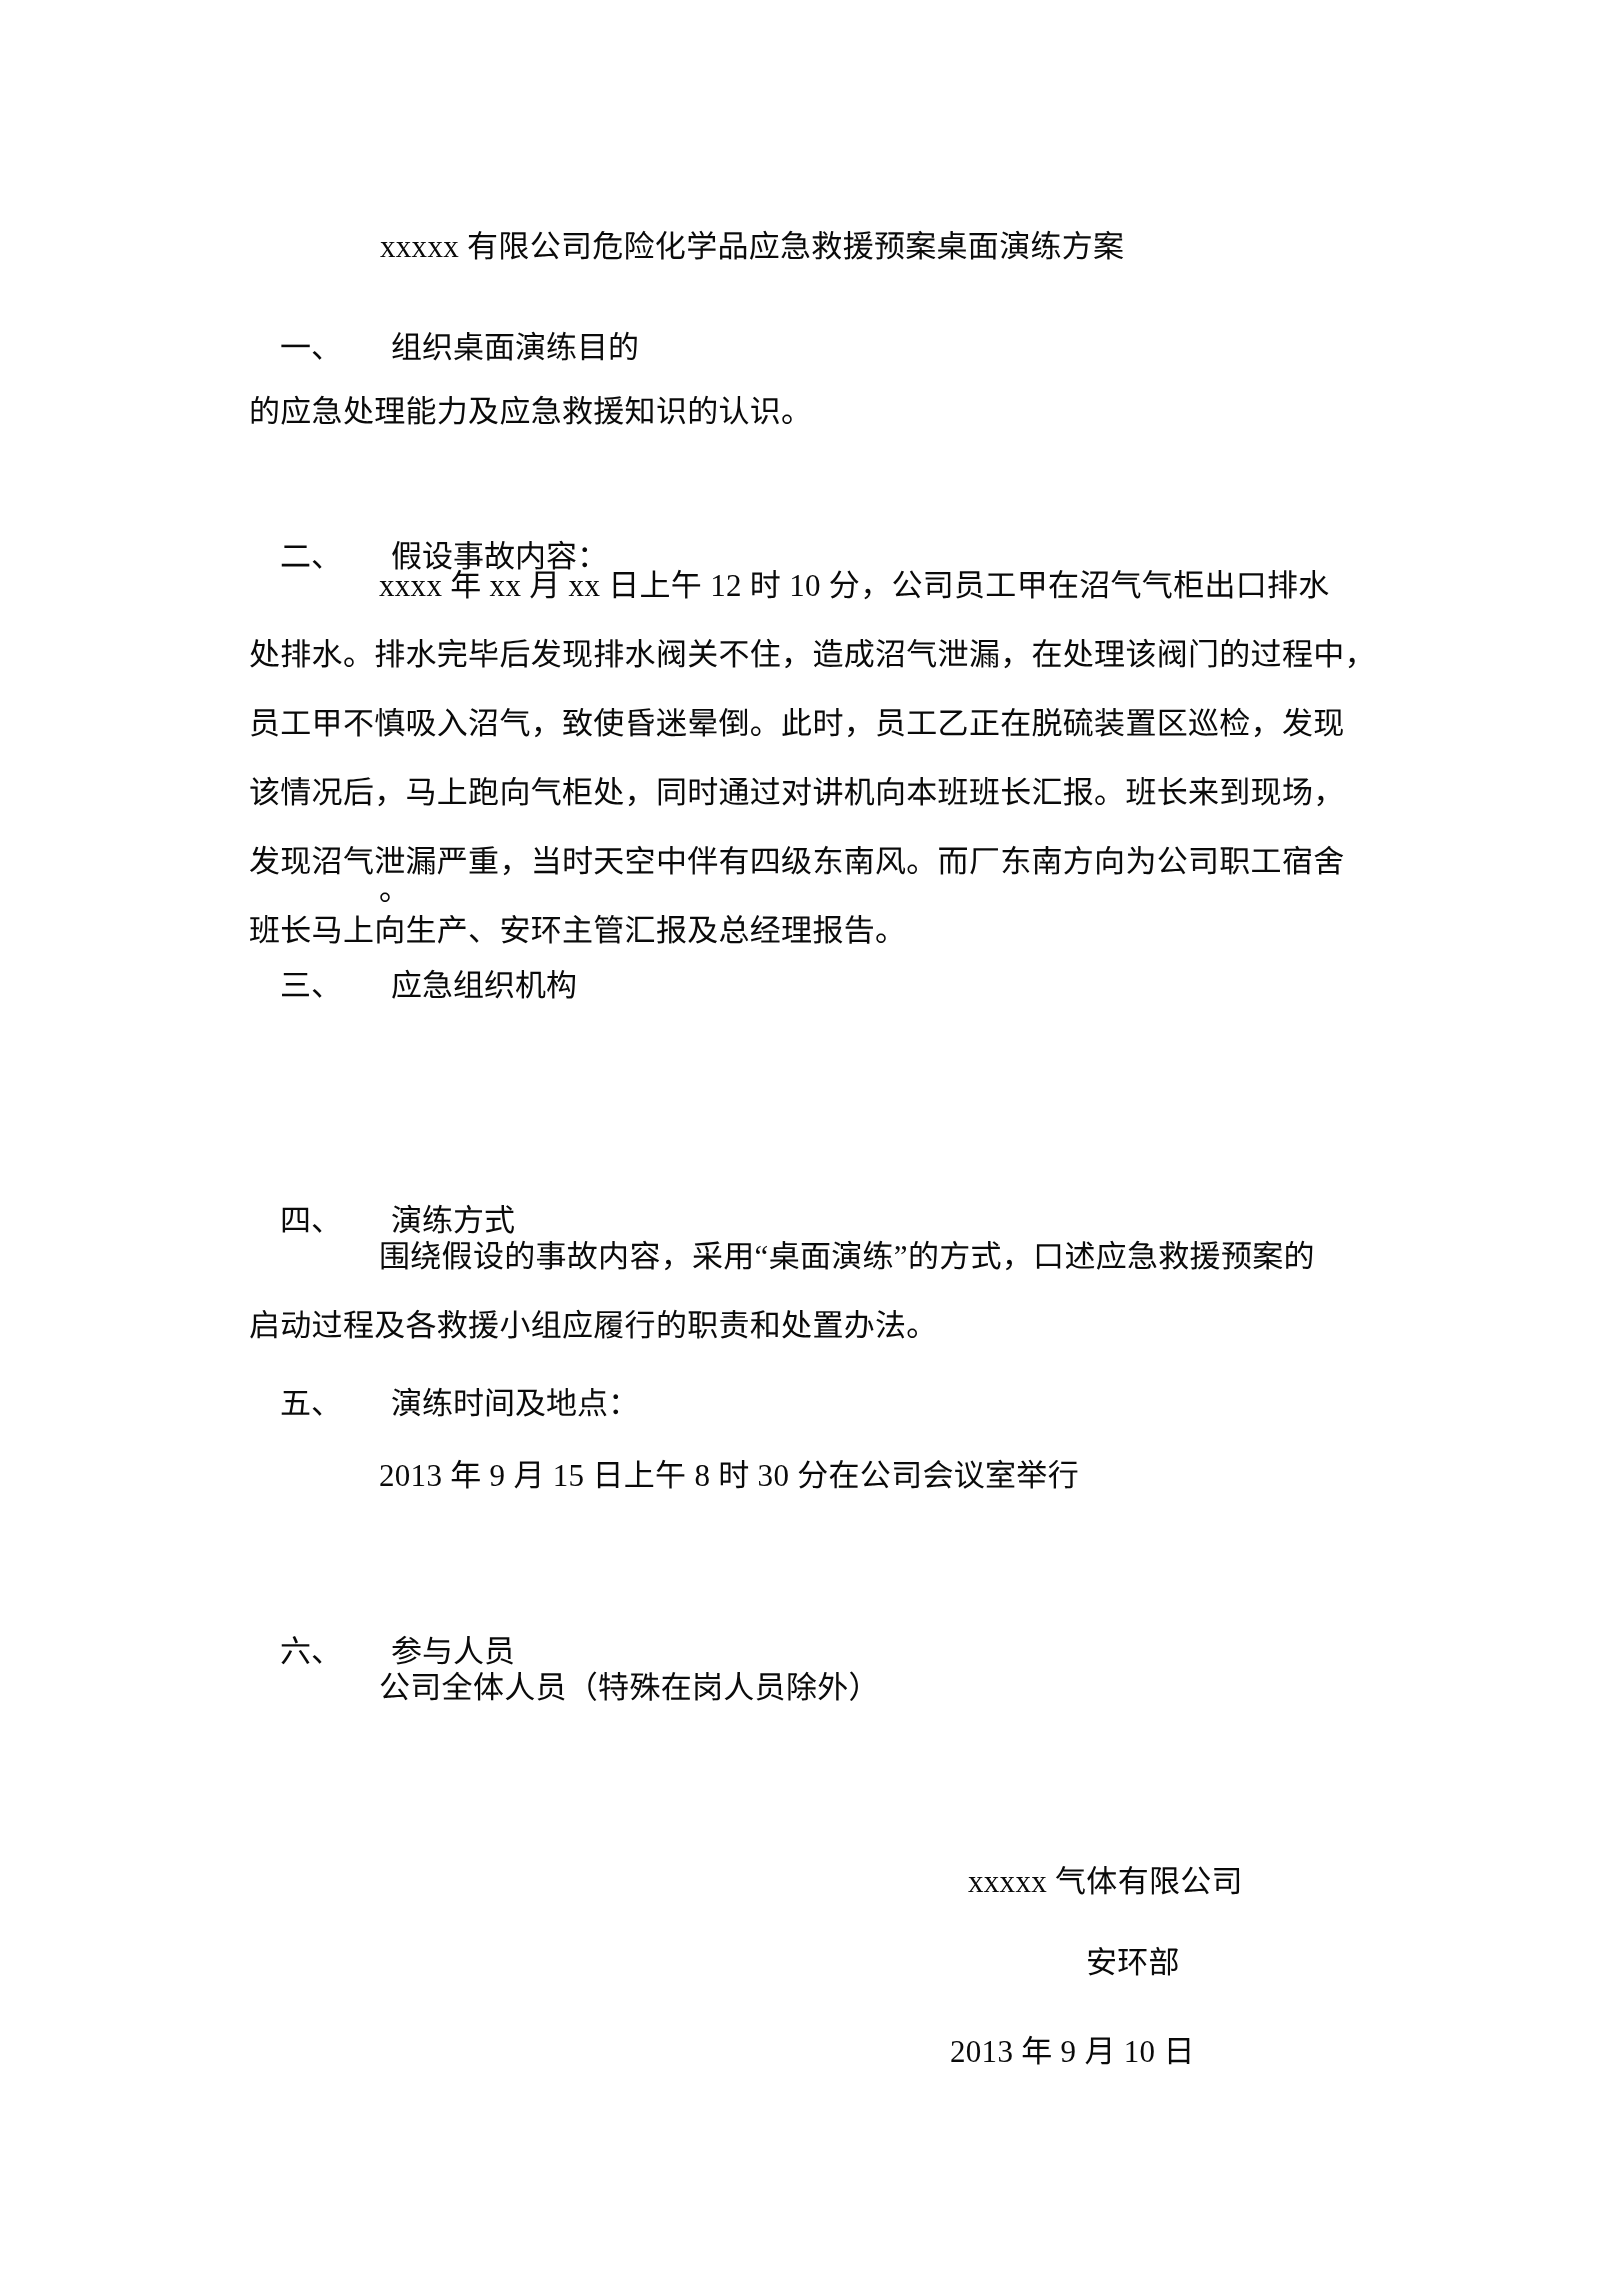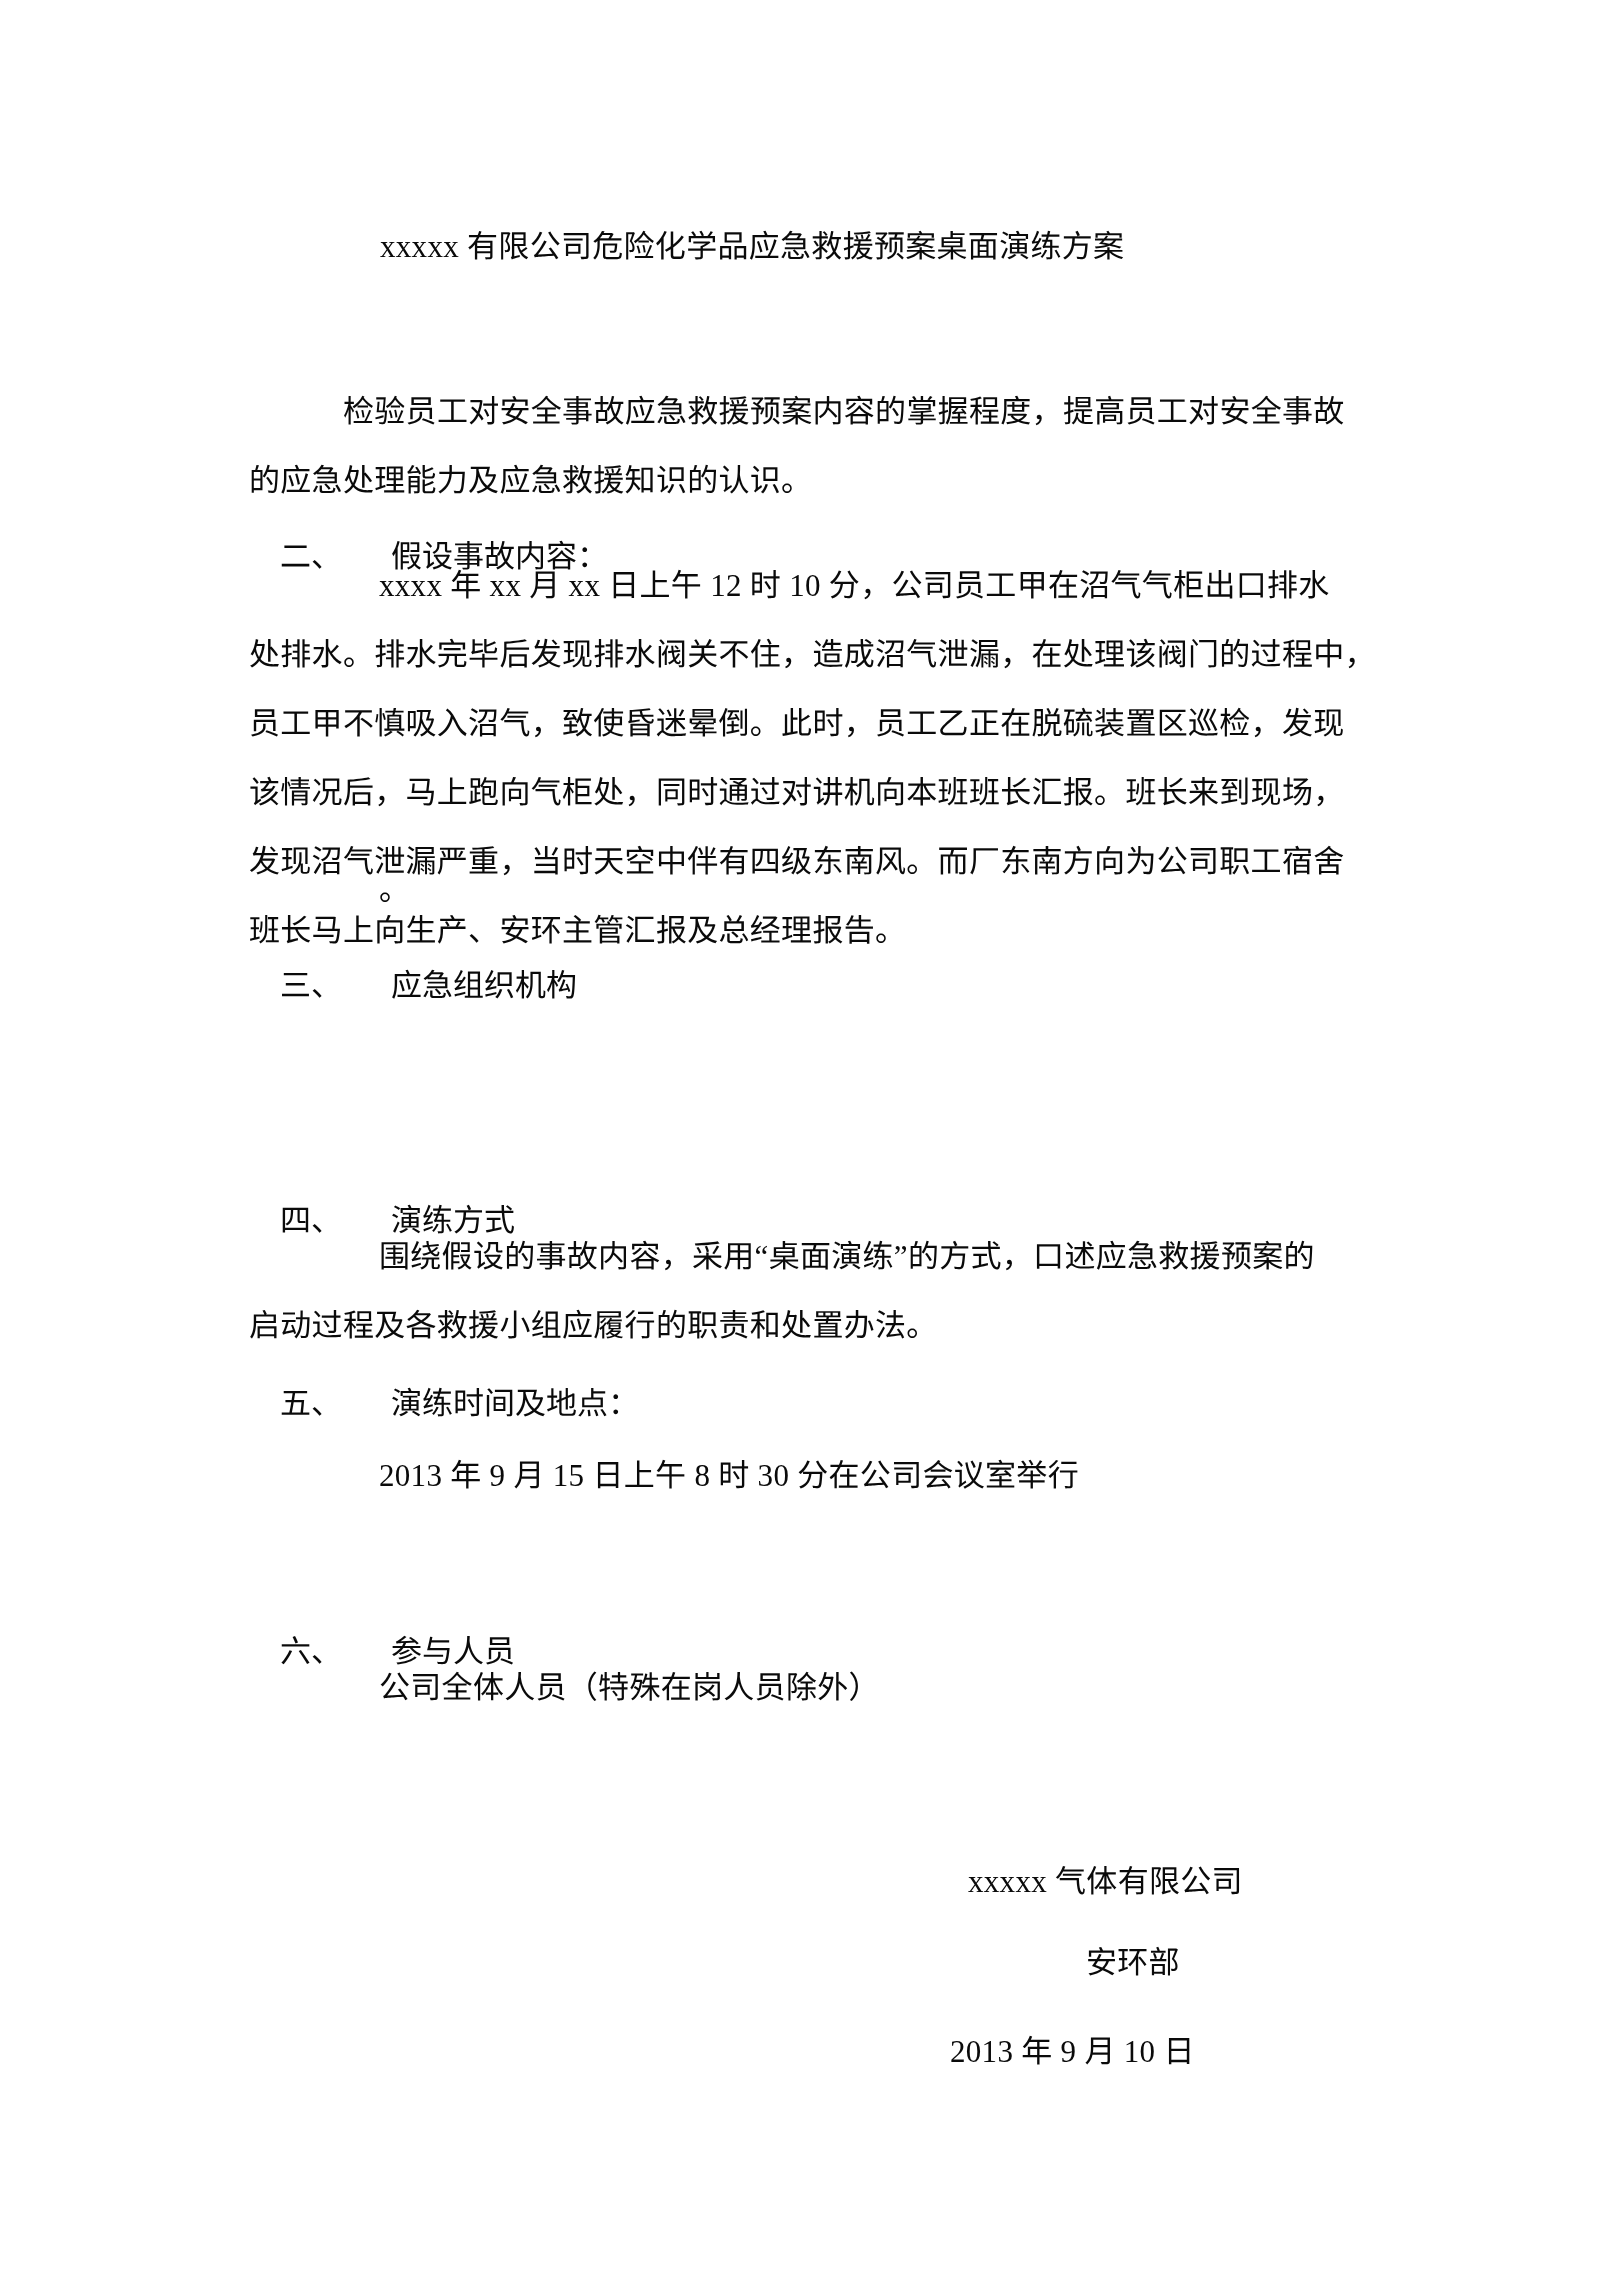--- a/index.html
+++ b/index.html
@@ -38,22 +38,24 @@
 </style>
 </head>
 <body>
 
 <div class="page">
 
   <div class="block" style="top:199px">
     <div class="line title-line">xxxxx 有限公司危险化学品应急救援预案桌面演练方案</div>
   </div>
 
+  <div class="block heading" style="top:283px">
+    <span class="hnum">一、</span><span class="htxt">组织桌面演练目的</span>
+  </div>
   <div class="block" style="top:364px">
-    <div class="line ind2">检验员工对安全事故应急救援预案内容的掌握程度，提高员工对安全事故</div>
     <div class="line">的应急处理能力及应急救援知识的认识。</div>
   </div>
 
   <div class="block heading" style="top:492px">
     <span class="hnum">二、</span><span class="htxt">假设事故内容：</span>
   </div>
   <div class="block" style="top:538px">
     <div class="line ind3">xxxx 年 xx 月 xx 日上午 12 时 10 分，公司员工甲在沼气气柜出口排水</div>
     <div class="line">处排水。排水完毕后发现排水阀关不住，造成沼气泄漏，在处理该阀门的过程中，</div>
     <div class="line">员工甲不慎吸入沼气，致使昏迷晕倒。此时，员工乙正在脱硫装置区巡检，发现</div>

